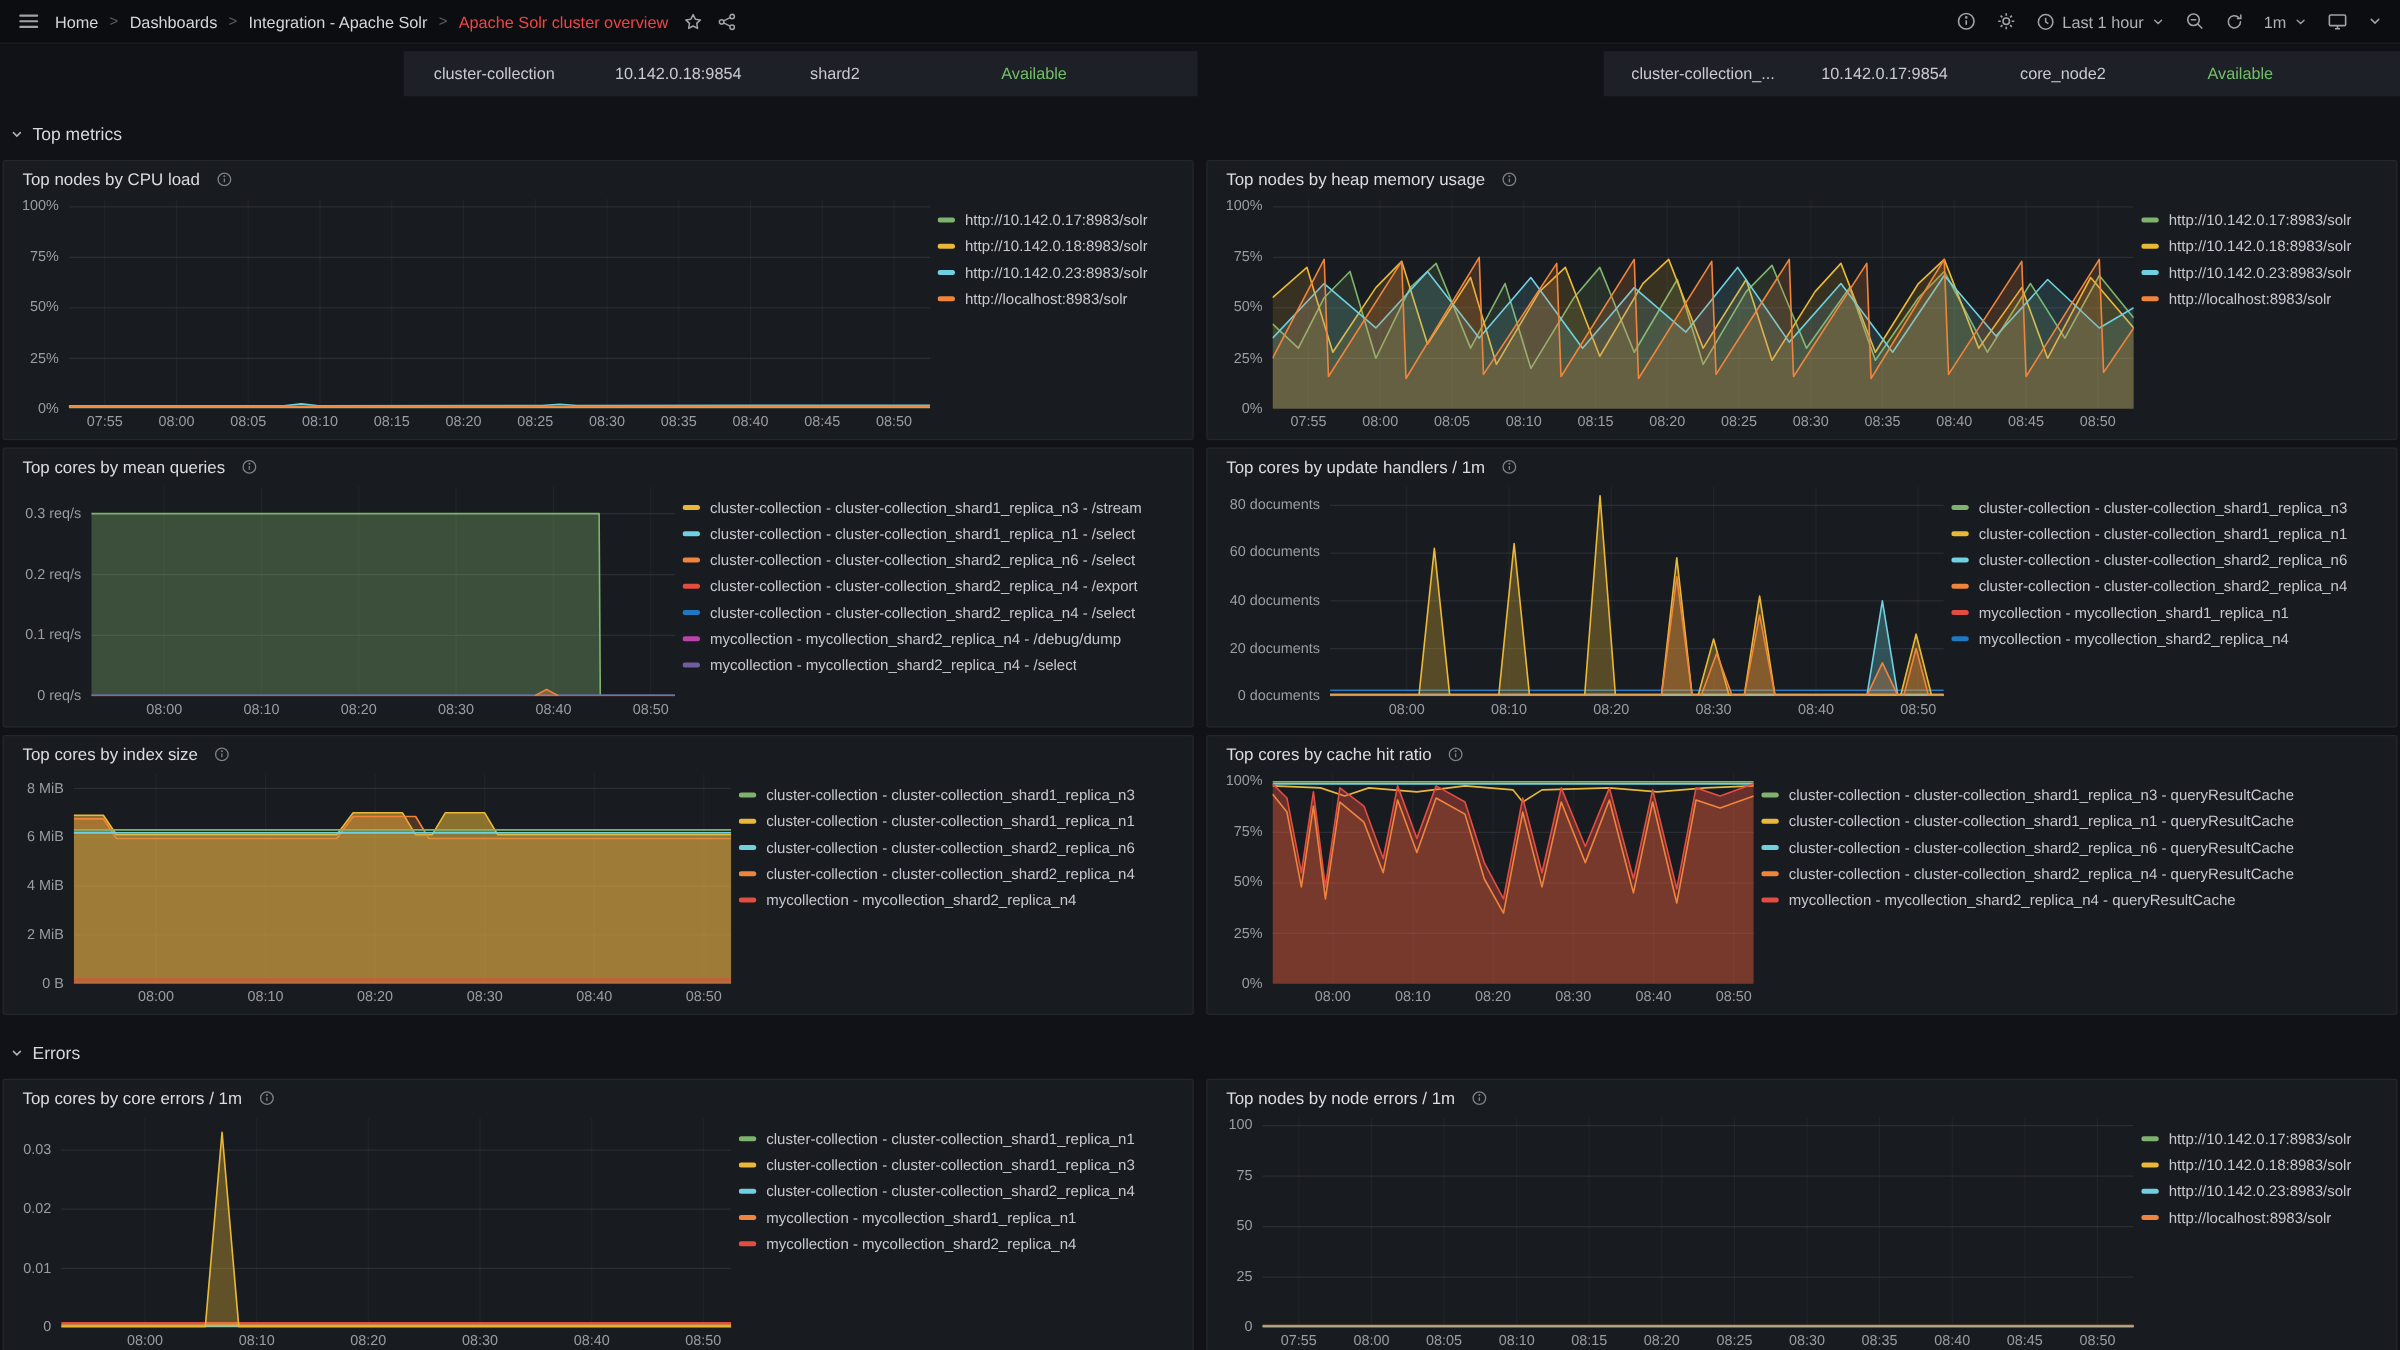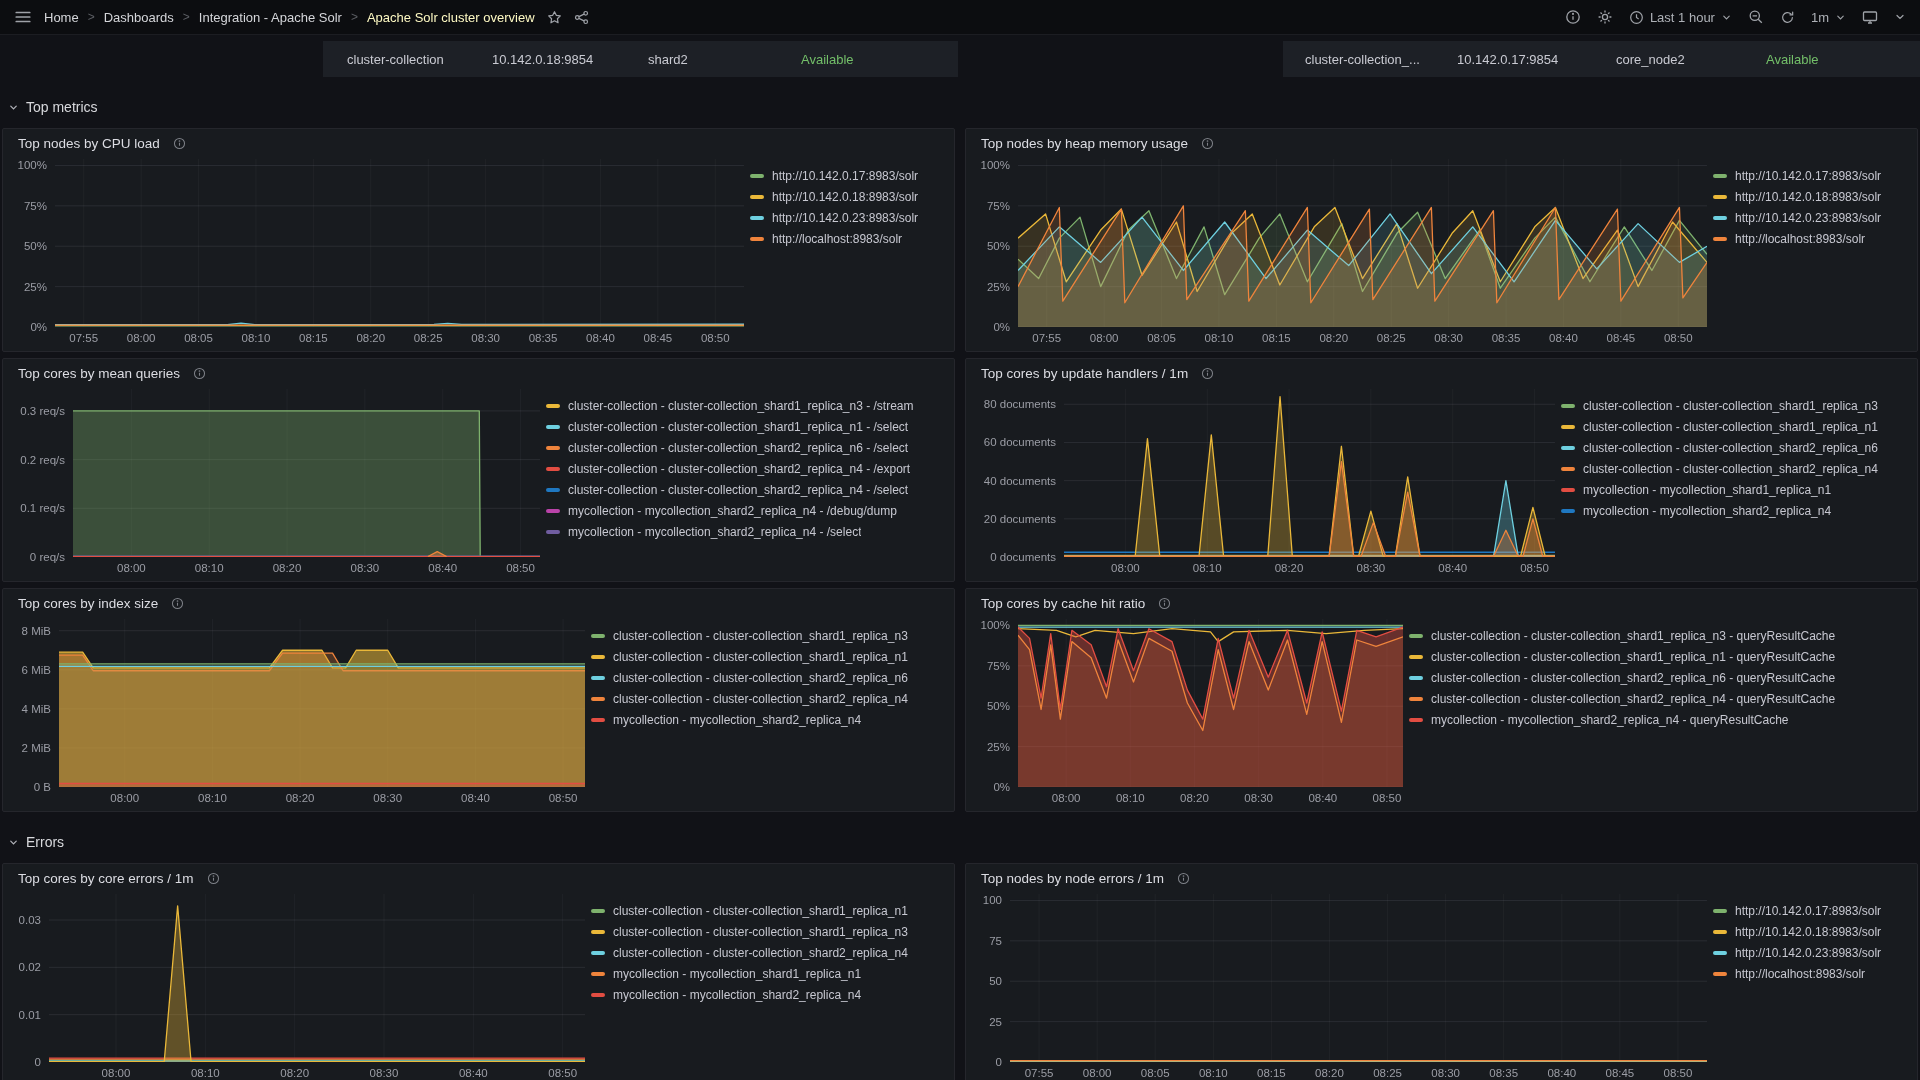--- a/index.html
+++ b/index.html
@@ -5,21 +5,21 @@
   html,body{margin:0;padding:0;overflow:hidden;}
   body{width:1920px;height:1080px;background:#111217;color:#ccccdc;
        font-family:"Liberation Sans","DejaVu Sans",sans-serif;}
   
   .navbar{height:34px;background:#0c0d10;border-bottom:1px solid #1c1d22;
           display:flex;align-items:center;padding:0 14px;gap:12px;}
   .icon{display:inline-flex;align-items:center;justify-content:center;color:#9fa2a8;cursor:pointer;}
   .icon svg{display:block;}
   .breadcrumb{display:flex;align-items:center;gap:9px;font-size:13px;white-space:nowrap;}
   .crumb{color:#d5d6da;cursor:pointer;}
-  .crumb.current{color:#fef9c3;text-align:center;}
+  .crumb.current{color:#ef4444;text-align:center;}
   .crumb-sep{color:#5c5e64;font-size:12px;}
   .nav-right{margin-left:auto;display:flex;align-items:center;gap:16px;font-size:13px;color:#aeb1b7;}
   .picker{display:flex;align-items:center;gap:6px;cursor:pointer;white-space:nowrap;}
   
   .table-strip{position:relative;height:36px;margin-top:6px;}
   .table-frag{position:absolute;top:0;height:36px;background:#1d2026;}
   .table-cell{position:absolute;top:50%;transform:translateY(-50%);font-size:13px;
               color:#c9cad2;white-space:nowrap;}
   .table-cell.status{color:#73bf69;}
   

